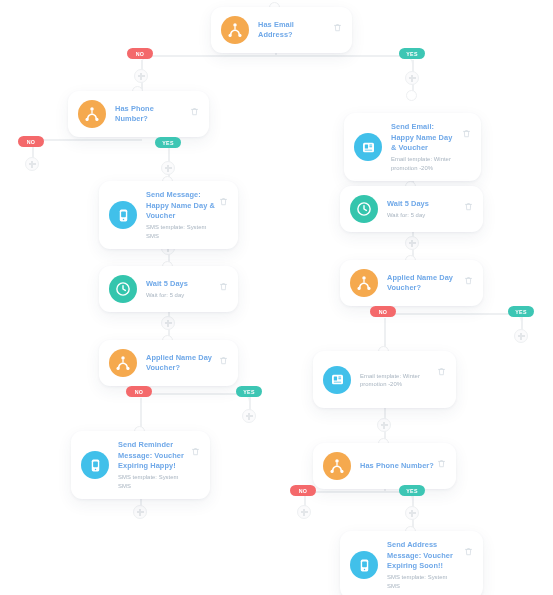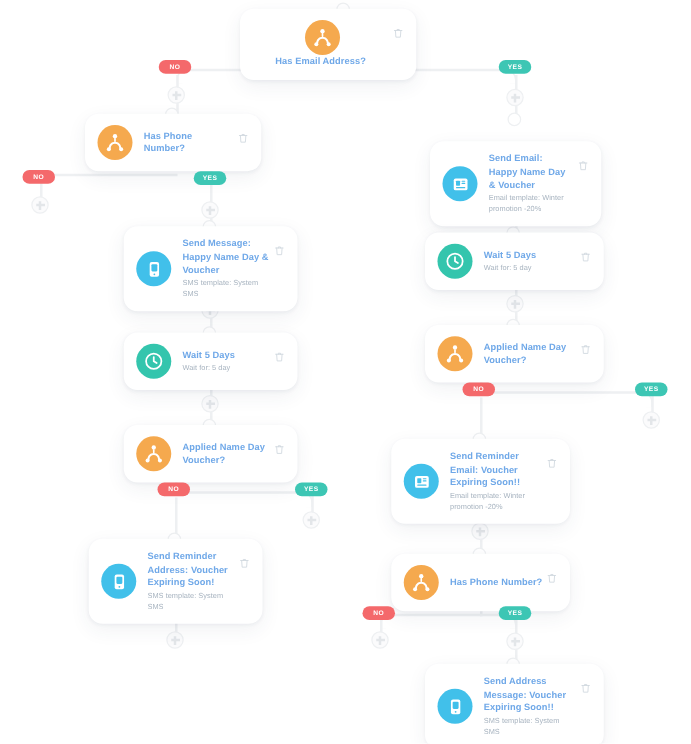--- a/index.html
+++ b/index.html
@@ -196,21 +196,21 @@
   <div class="badge badge-yes" style="left:155px; top:137px;">YES</div>
   <div class="badge badge-no" style="left:370px; top:306px;">NO</div>
   <div class="badge badge-yes" style="left:508px; top:306px;">YES</div>
   <div class="badge badge-no" style="left:126px; top:386px;">NO</div>
   <div class="badge badge-yes" style="left:236px; top:386px;">YES</div>
   <div class="badge badge-no" style="left:290px; top:485px;">NO</div>
   <div class="badge badge-yes" style="left:399px; top:485px;">YES</div>
 
   <div id="nodes-layer">
       <div class="anchor" style="left: 269px; top: 1.5px;"></div>
-      <div class="node" style="left: 192px; top: 7px; width: 141px; min-height: 37px; flex-direction: column;">
+      <div class="node" style="left: 211px; top: 7px; width: 141px; min-height: 37px;">
         <div class="node-icon icon-cond">
           <svg width="16" height="16" viewBox="0 0 24 24" fill="#ffffff">
             <circle cx="12" cy="4.4" r="2.6"></circle>
             <rect x="11" y="6.4" width="2" height="5.2" rx="1"></rect>
             <path d="M5.6 20.2a1.2 1.2 0 0 1-1.2-1.2c0-4.3 3.4-7.8 7.6-7.8s7.6 3.5 7.6 7.8a1.2 1.2 0 0 1-2.4 0c0-3-2.3-5.4-5.2-5.4S6.8 16 6.8 19a1.2 1.2 0 0 1-1.2 1.2z"></path>
             <circle cx="4.6" cy="20.2" r="2.4"></circle>
             <circle cx="19.4" cy="20.2" r="2.4"></circle>
           </svg>
         </div>
         <div class="node-body">
@@ -363,40 +363,39 @@
         <div class="node-icon icon-mail">
           <svg width="15" height="15" viewBox="0 0 24 24" fill="none">
             <rect x="3.2" y="4.4" width="17.6" height="15.2" rx="2.4" fill="#ffffff"></rect>
             <rect x="6.1" y="7.2" width="5.2" height="6.4" rx="0.9" fill="#41c0ea"></rect>
             <rect x="13.2" y="7.2" width="4.7" height="1.5" rx="0.7" fill="#41c0ea"></rect>
             <rect x="13.2" y="10.0" width="4.7" height="1.5" rx="0.7" fill="#41c0ea"></rect>
             <rect x="6.1" y="15.4" width="11.8" height="1.5" rx="0.7" fill="#41c0ea"></rect>
           </svg>
         </div>
         <div class="node-body">
-          <div class="node-title">Send Reminder Email: Voucher Expiring Soon!!</div>
           <div class="node-sub">Email template: Winter promotion -20%</div>
         </div>
         <div class="trash"><svg viewBox="0 0 24 24" fill="none" stroke="#c9d2da" stroke-width="1.9" stroke-linecap="round">
             <path d="M4 6.4h16"></path>
             <path d="M9.6 6.4V4.2h4.8v2.2"></path>
             <path d="M6.2 6.4l1 14.2h9.6l1-14.2"></path>
           </svg></div>
       </div>
       <div class="anchor" style="left: 134px; top: 425.5px;"></div>
       <div class="node" style="left: 71px; top: 431px; width: 139px; min-height: 59px;">
         <div class="node-icon icon-sms">
           <svg width="15" height="15" viewBox="0 0 24 24" fill="none">
             <rect x="6" y="2.5" width="12" height="19" rx="2.6" fill="#ffffff"></rect>
             <rect x="8.2" y="5.4" width="7.6" height="9.2" rx="1.4" fill="#41c0ea"></rect>
             <circle cx="12" cy="18.3" r="1.15" fill="#41c0ea"></circle>
           </svg>
         </div>
         <div class="node-body">
-          <div class="node-title">Send Reminder Address: Voucher Expiring Soon!</div>
+          <div class="node-title">Send Reminder Message: Voucher Expiring Happy!</div>
           <div class="node-sub">SMS template: System SMS</div>
         </div>
         <div class="trash"><svg viewBox="0 0 24 24" fill="none" stroke="#c9d2da" stroke-width="1.9" stroke-linecap="round">
             <path d="M4 6.4h16"></path>
             <path d="M9.6 6.4V4.2h4.8v2.2"></path>
             <path d="M6.2 6.4l1 14.2h9.6l1-14.2"></path>
           </svg></div>
       </div>
       <div class="anchor" style="left: 378px; top: 437.5px;"></div>
       <div class="node" style="left: 313px; top: 443px; width: 143px; min-height: 37px;">

